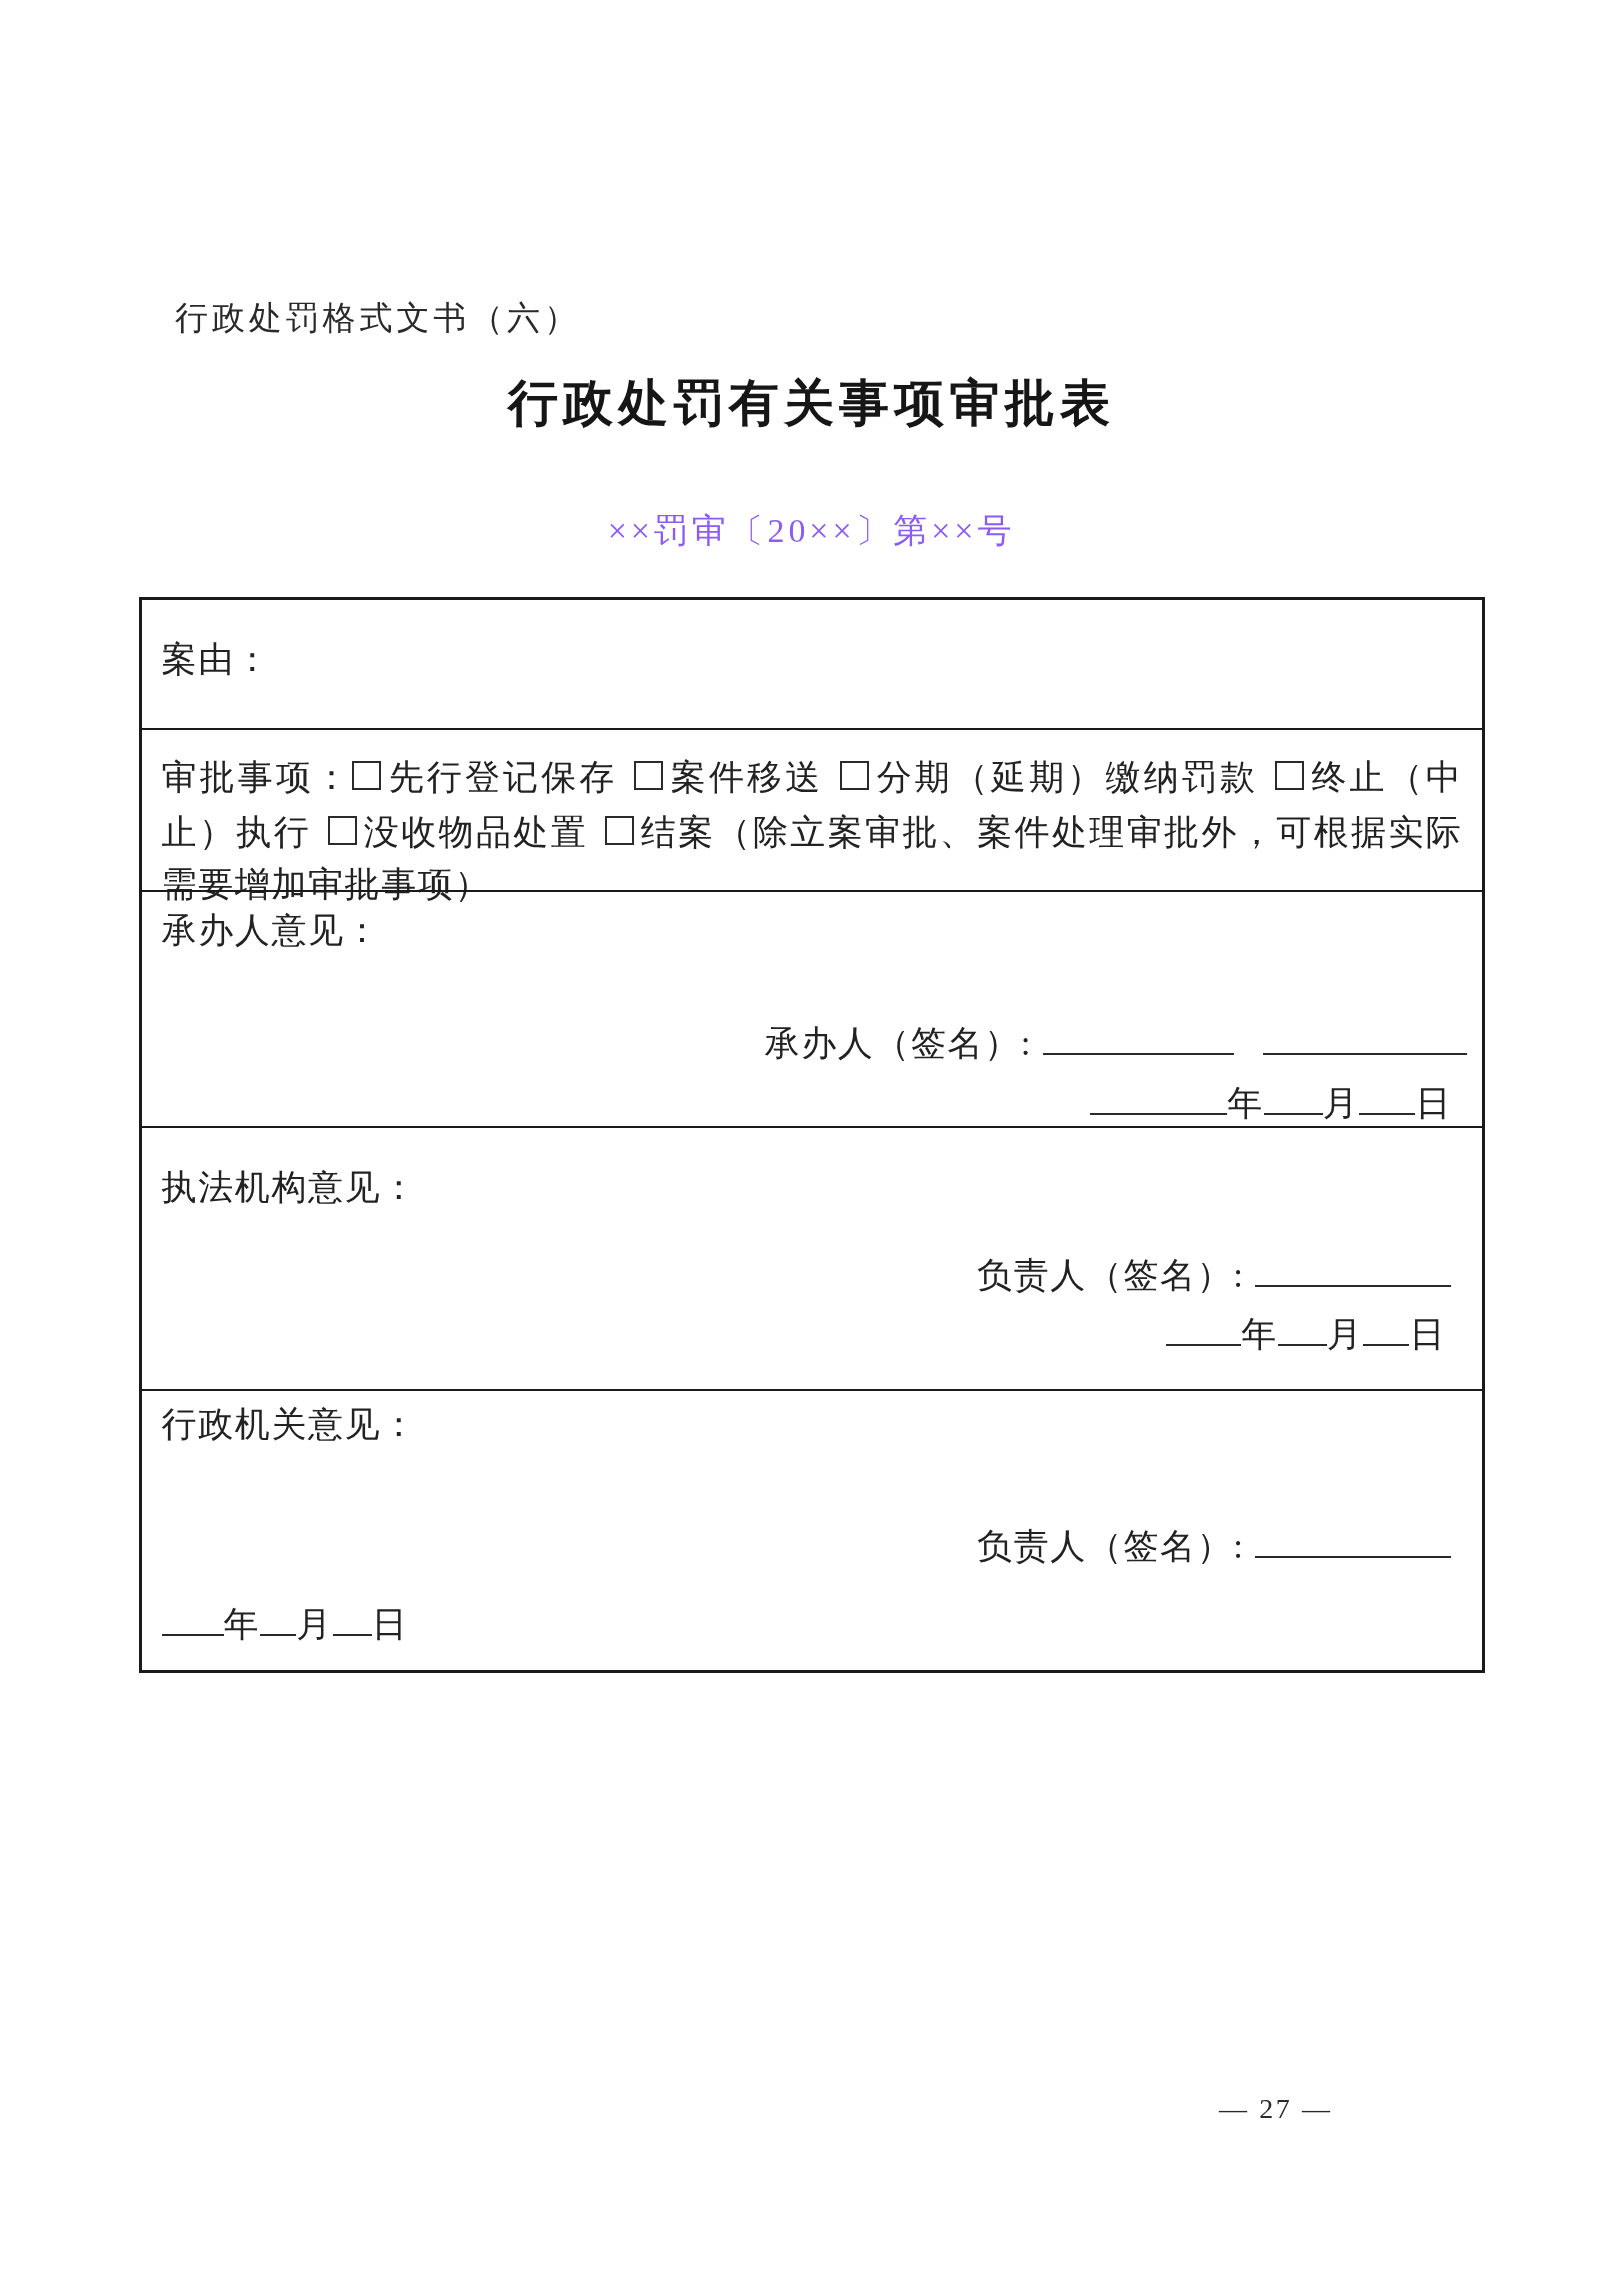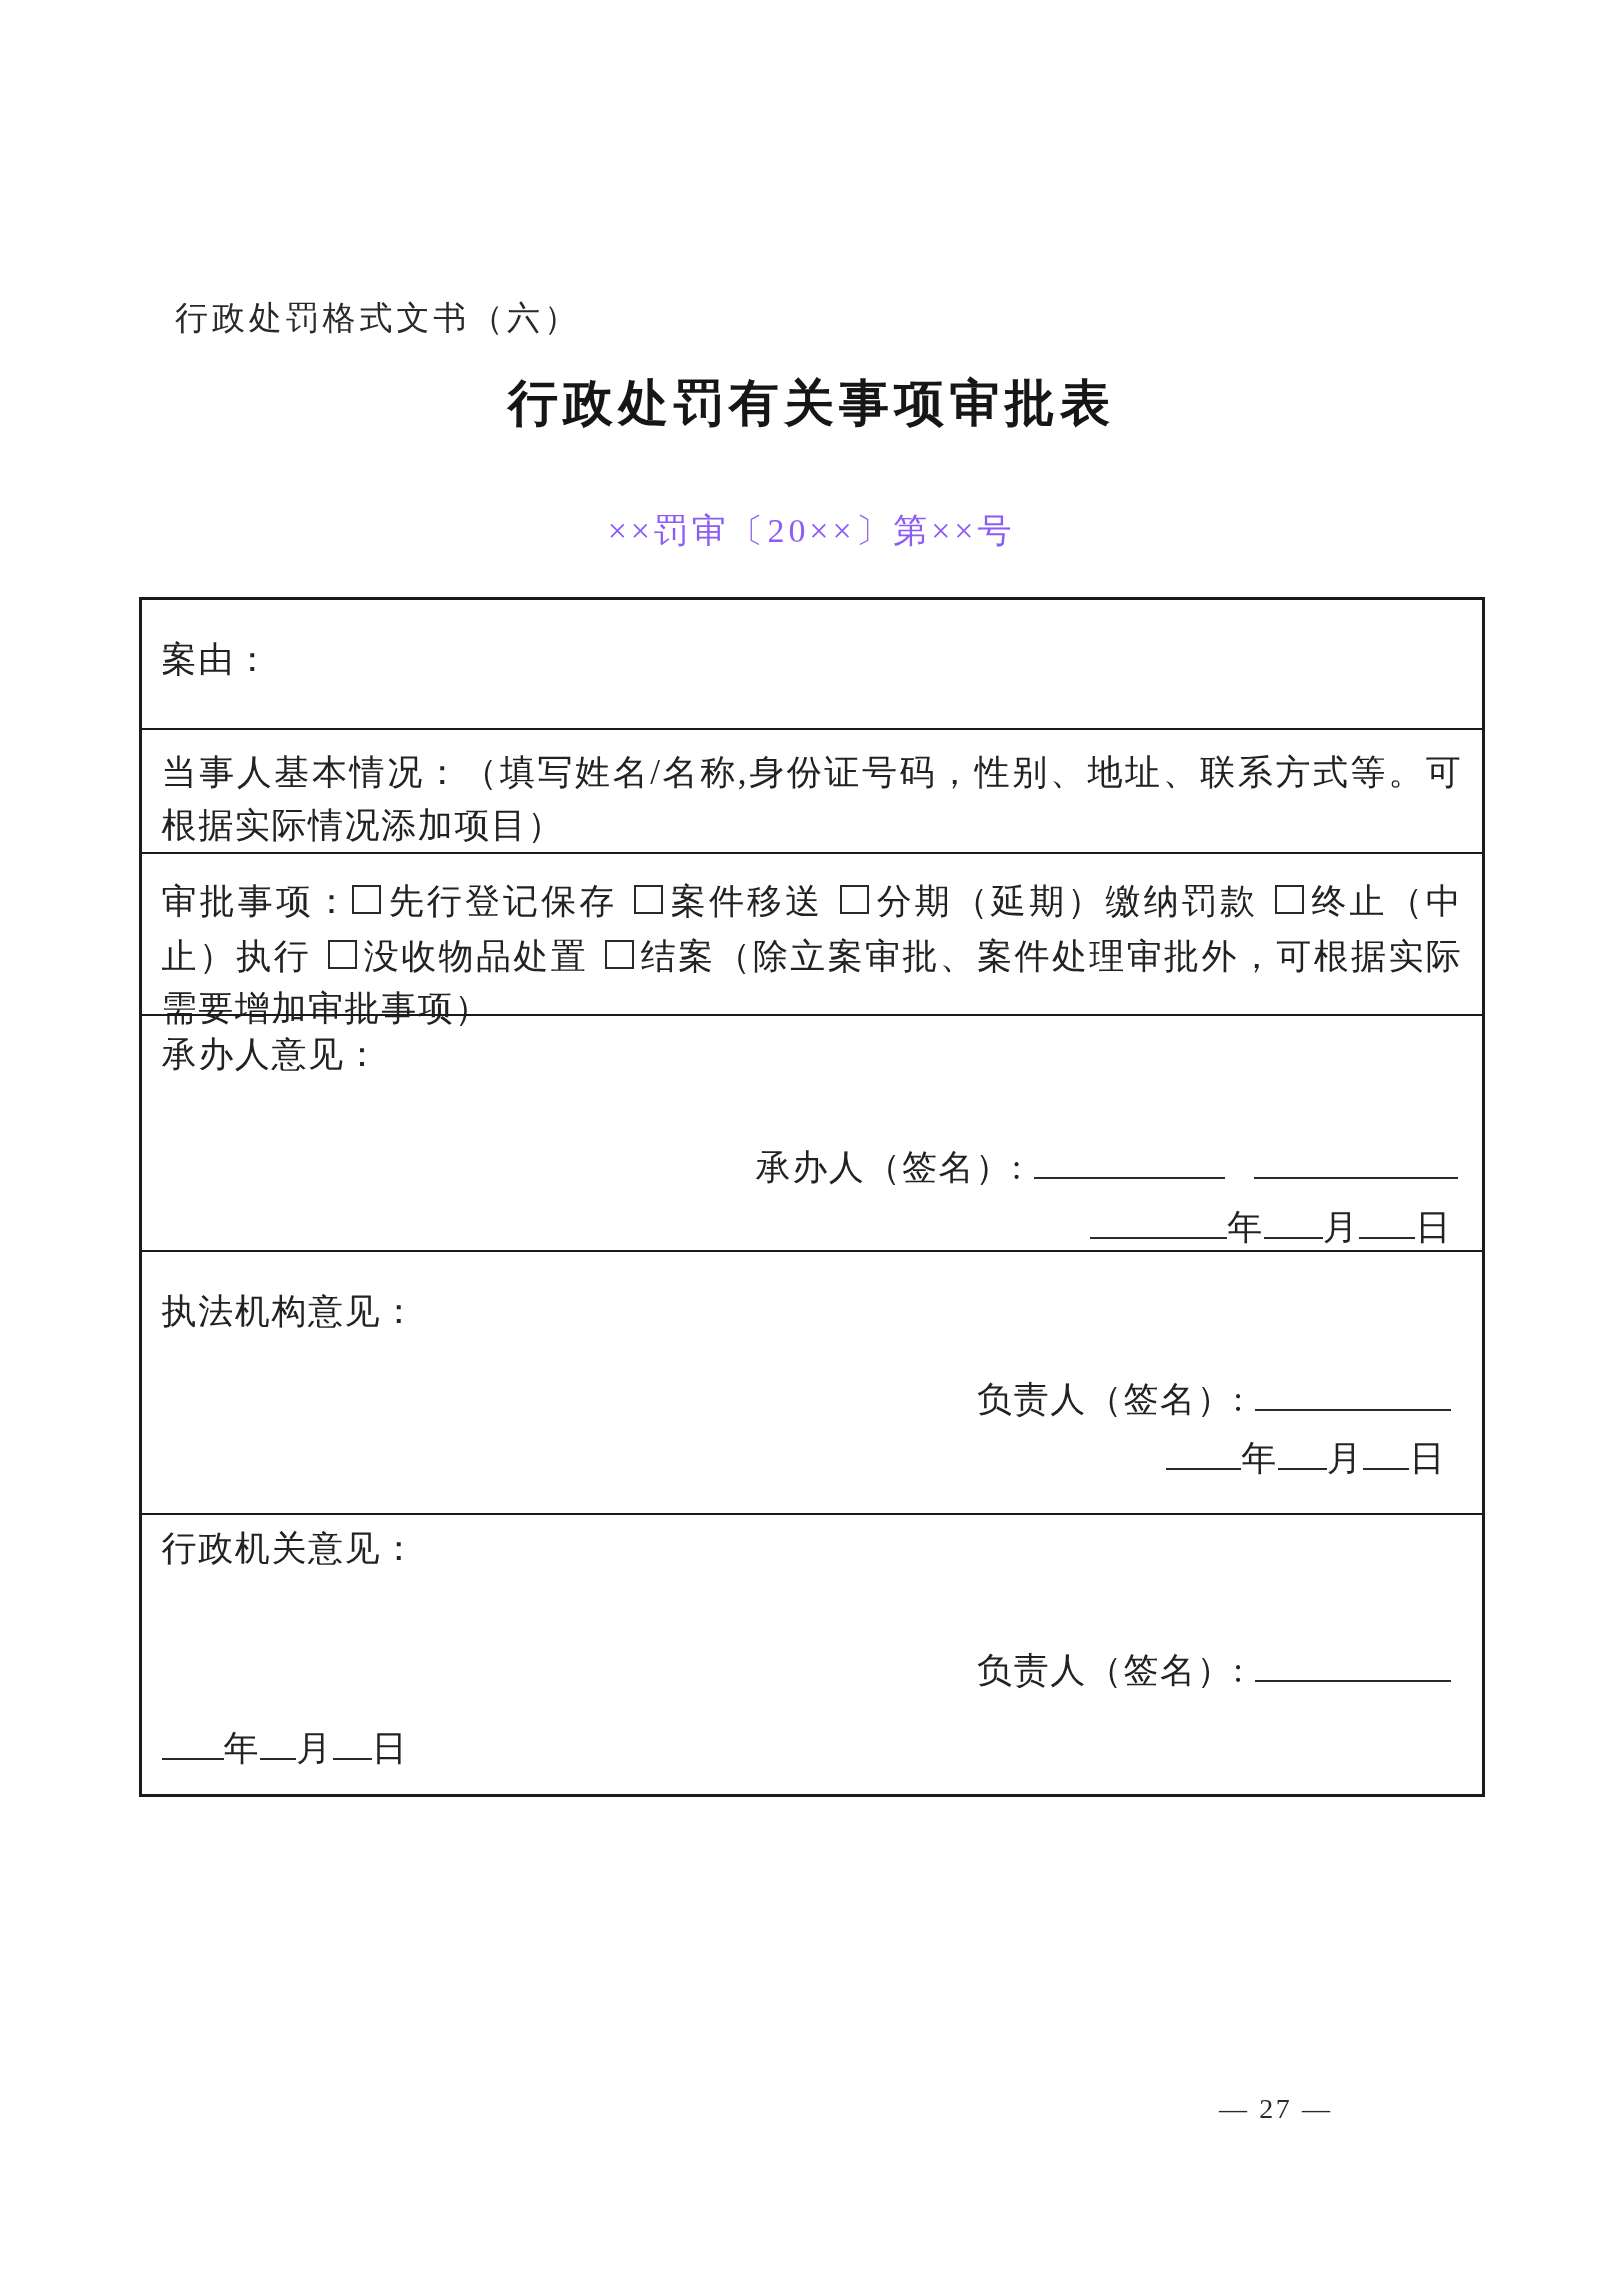--- a/index.html
+++ b/index.html
@@ -46,21 +46,21 @@
   .item{margin-left:17px;}
   .item.first{margin-left:0;font-family:Liberation Mono, monospace;}
   .note{margin-left:0;}
   .sig{position:absolute;white-space:nowrap;font-size:35px;}
   .u{display:inline-block;border-bottom:2px solid #2a2a2a;height:1em;}
   .u292{width:191px;} .u312{width:204px;margin-left:29.5px;}
   .u300{width:196px;}
   .u210{width:137px;} .u90{width:59px;} .u85{width:56px;}
   .u115{width:75px;} .u75{width:49px;} .u70{width:46px;}
   .u95{width:62px;} .u55{width:36px;} .u60{width:39px;}
-  .sig-r5{right:24px;top:126px;margin-left:8px;}
+  .sig-r5{right:15px;top:126px;margin-left:8px;}
   .date-r5{right:30px;top:186px;}
   .sig-r6{right:31px;top:122px;}
   .date-r6{right:36px;top:181px;}
   .sig-r7{right:31px;top:130px;}
   .date-r7{left:19.6px;top:208px;}
   .page-no{
     position:absolute;left:1219px;top:2093px;
     font-size:28px;letter-spacing:2.6px;color:#2a2a2a;white-space:nowrap;
   }
 </style>
@@ -72,23 +72,20 @@
 <h1 class="title">行政处罚有关事项审批表</h1>
 
 <div class="doc-no">××罚审〔20××〕第××号</div>
 
 <div class="form">
 
   <div class="row r1">
     <span>案由：</span>
   </div>
 
-  <div class="row r2">
-    <span>当事人基本情况：（填写姓名/名称,身份证号码，性别、地址、联系方式等。可根据实际情况添加项目）</span>
-  </div>
 
   <div class="row r3">
     <span>审批事项：</span><span class="item first"><span class="cb"></span><span>先行登记保存</span></span><span class="item"><span class="cb"></span><span>案件移送</span></span><span class="item"><span class="cb"></span><span>分期（延期）缴纳罚款</span></span><span class="item"><span class="cb"></span><span>终止（中止）执行</span></span><span class="item"><span class="cb"></span><span>没收物品处置</span></span><span class="item"><span class="cb"></span><span>结案</span></span><span class="note">（除立案审批、案件处理审批外，可根据实际需要增加审批事项）</span>
   </div>
 
 
   <div class="row r5">
     <span>承办人意见：</span>
     <div class="sig sig-r5">
       <span>承办人（签名）:</span>

